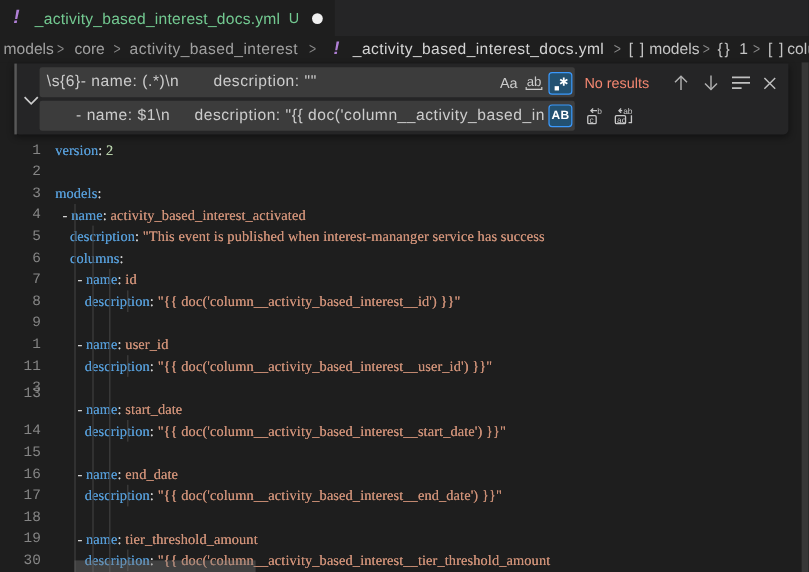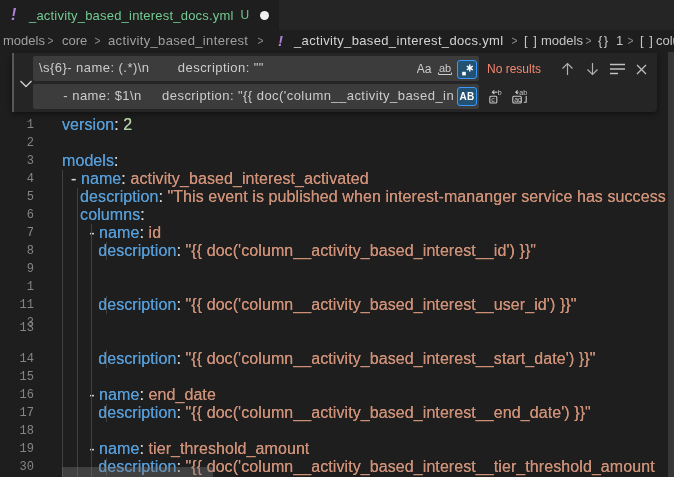--- a/index.html
+++ b/index.html
@@ -22,22 +22,22 @@
   #crumbs .sep { color:#8a8a8a; font-size:12px; transform:translateY(-50%) scale(0.85,1.1); }
   #crumbs .file { color:#d4d4d4; }
   #crumbs .sym { color:#c5c5c5; }
   #crumbs .excl { color:#b180d7; font-weight:700; font-style:italic; font-size:15px; }
   #crumbs .ico { color:#c5c5c5; letter-spacing:1px; }
 
   
   #editor { position:absolute; left:0; top:52px; width:674px; height:425px; background:#1e1e1e; }
   .ln { position:absolute; width:34px; text-align:right; color:#858585;
         font-family:"Liberation Mono", monospace; font-size:12px; line-height:18px; }
-  .cl { position:absolute; left:62px; white-space:pre; font-family:Liberation Sans, sans-serif;
-        font-size:16px; line-height:18px; color:#d4d4d4; letter-spacing:0.08px; text-shadow:0 0 0.5px currentColor; }
+  .cl { position:absolute; left:46px; white-space:pre; font-family:Liberation Serif, serif;
+        font-size:12px; line-height:18px; color:#d4d4d4; letter-spacing:0.08px; text-shadow:0 0 0.5px currentColor; }
   .k { color:#569cd6; } .s { color:#ce9178; } .n { color:#b5cea8; } .p { color:#d4d4d4; }
   .guide { position:absolute; width:1px; background:#404040; }
 
   
   #hscroll { position:absolute; left:62px; top:467px; width:151px; height:10px; background:rgba(121,121,121,0.38); }
   #vscroll { position:absolute; left:668px; top:52px; width:6px; height:425px; background:rgba(121,121,121,0.28); }
 
   
   #findw { position:absolute; left:12px; top:53px; width:645px; height:59px; background:#252526;
            border-bottom-left-radius:4px; border-bottom-right-radius:4px;
@@ -98,24 +98,26 @@
     <div class="ln" style="top:136px">5</div>
     <div class="cl" style="top:136px">    <span class="k">description</span><span class="p">:</span> <span class="s">"This event is published when interest-mananger service has success</span></div>
     <div class="ln" style="top:154px">6</div>
     <div class="cl" style="top:154px">    <span class="k">columns</span><span class="p">:</span></div>
     <div class="ln" style="top:172px">7</div>
     <div class="cl" style="top:172px">      <span class="p">- </span><span class="k">name</span><span class="p">:</span> <span class="s">id</span></div>
     <div class="ln" style="top:190px">8</div>
     <div class="cl" style="top:190px">        <span class="k">description</span><span class="p">:</span> <span class="s">"{{ doc('column__activity_based_interest__id') }}"</span></div>
     <div class="ln" style="top:208px">9</div>
     <div class="ln" style="top:226px">1</div>
+    <div class="cl" style="top:226px">      <span class="p">- </span><span class="k">name</span><span class="p">:</span> <span class="s">user_id</span></div>
     <div class="ln" style="top:244px">11</div>
     <div class="cl" style="top:244px">        <span class="k">description</span><span class="p">:</span> <span class="s">"{{ doc('column__activity_based_interest__user_id') }}"</span></div>
     <div class="ln" style="top:262px">3</div>
     <div class="ln" style="top:267px">13</div>
+    <div class="cl" style="top:280px">      <span class="p">- </span><span class="k">name</span><span class="p">:</span> <span class="s">start_date</span></div>
     <div class="ln" style="top:298px">14</div>
     <div class="cl" style="top:298px">        <span class="k">description</span><span class="p">:</span> <span class="s">"{{ doc('column__activity_based_interest__start_date') }}"</span></div>
     <div class="ln" style="top:316px">15</div>
     <div class="ln" style="top:334px">16</div>
     <div class="cl" style="top:334px">      <span class="p">- </span><span class="k">name</span><span class="p">:</span> <span class="s">end_date</span></div>
     <div class="ln" style="top:352px">17</div>
     <div class="cl" style="top:352px">        <span class="k">description</span><span class="p">:</span> <span class="s">"{{ doc('column__activity_based_interest__end_date') }}"</span></div>
     <div class="ln" style="top:370px">18</div>
     <div class="ln" style="top:388px">19</div>
     <div class="cl" style="top:388px">      <span class="p">- </span><span class="k">name</span><span class="p">:</span> <span class="s">tier_threshold_amount</span></div>

